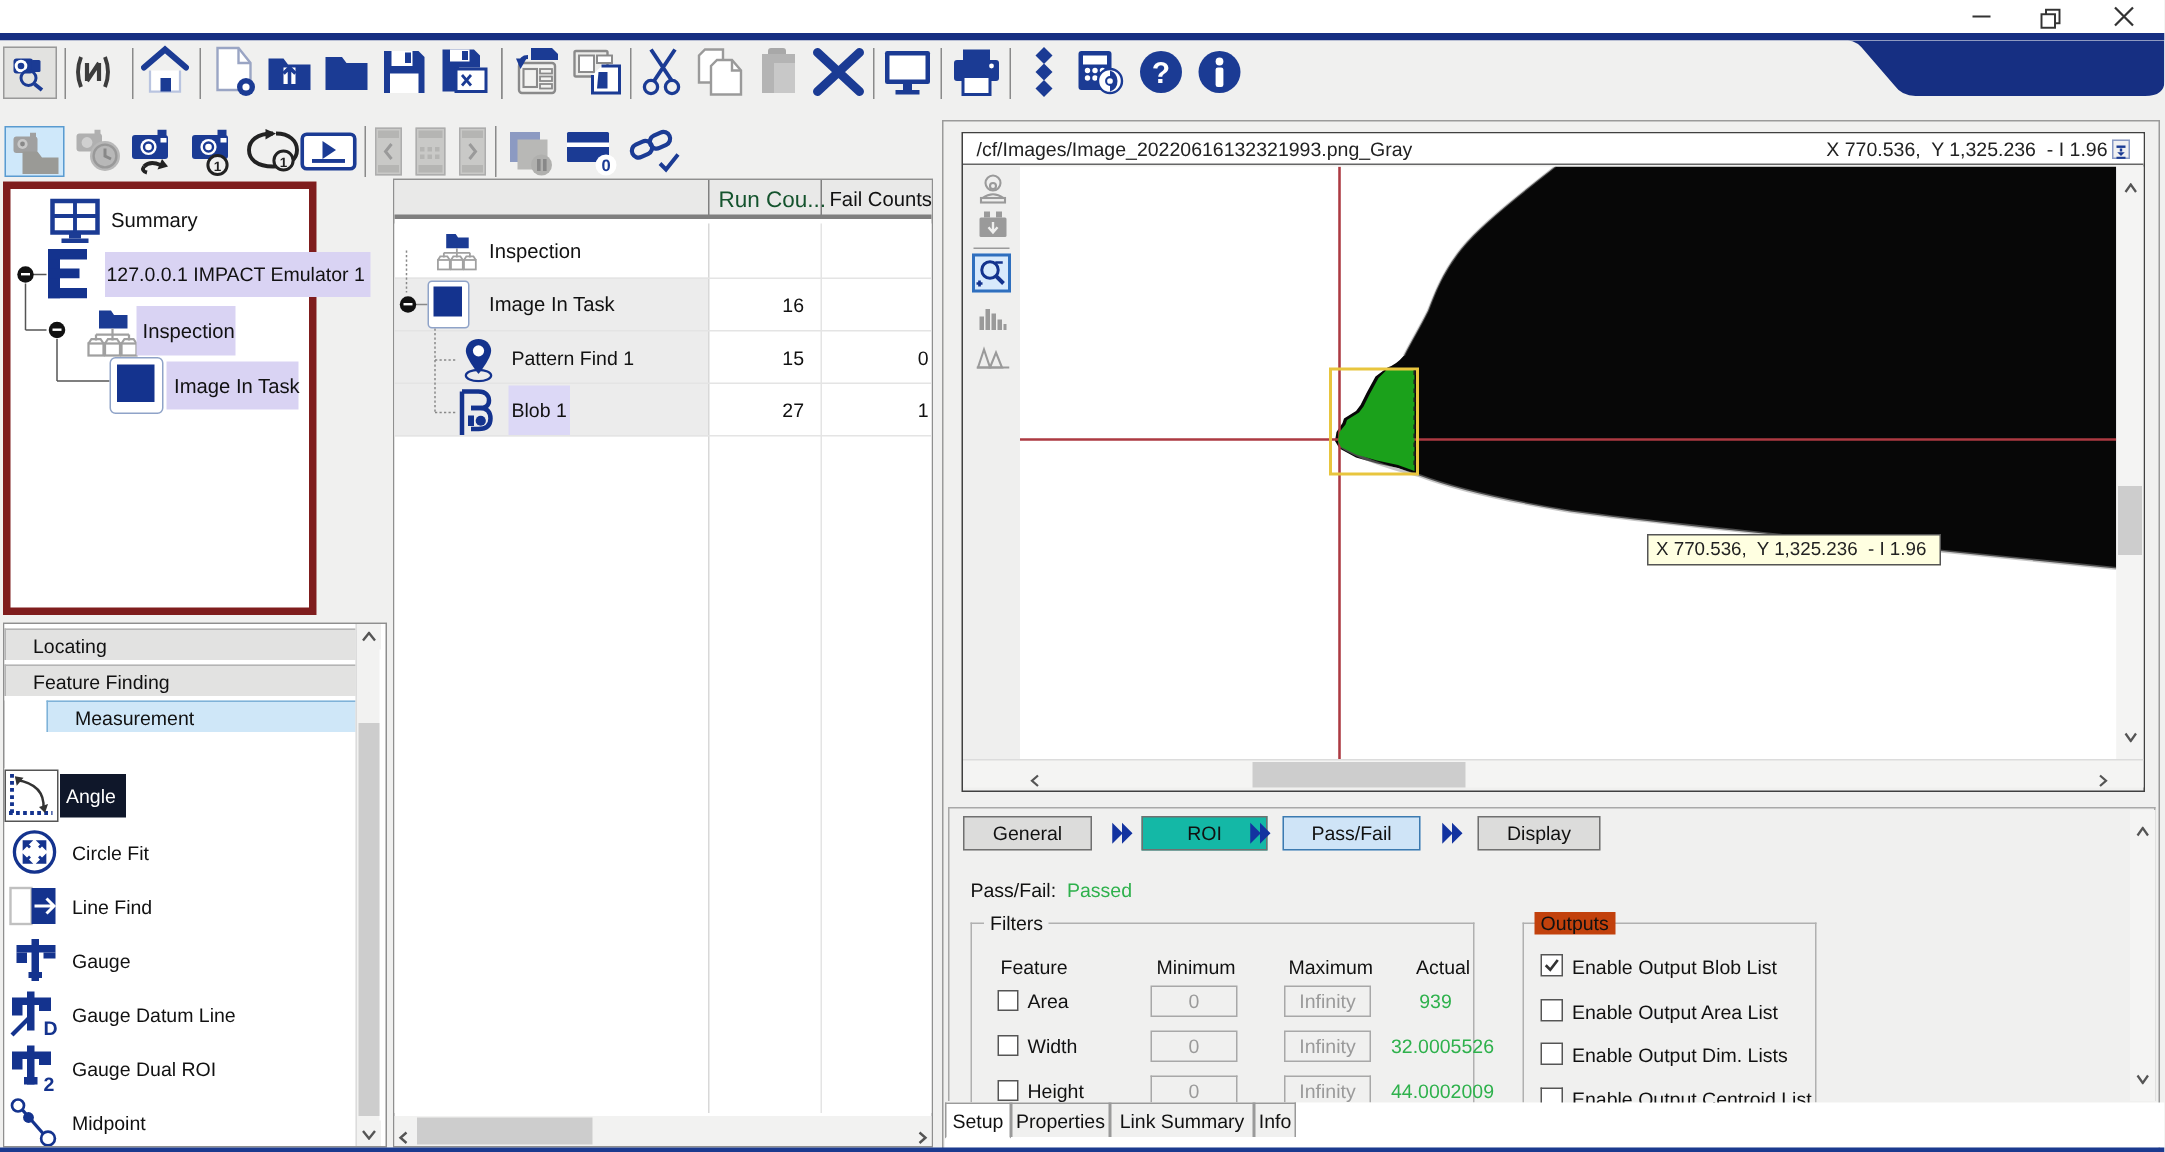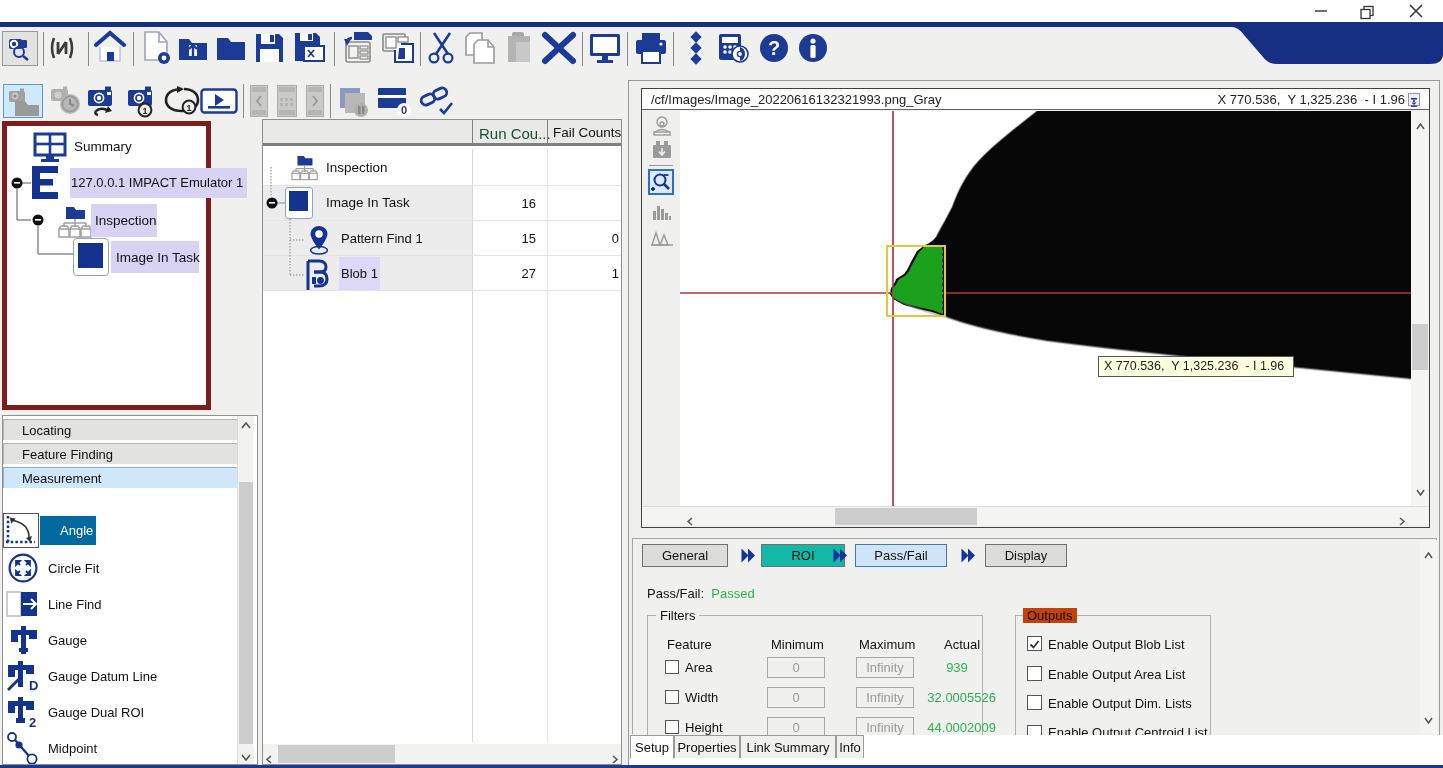--- a/index.html
+++ b/index.html
@@ -365,37 +365,37 @@
   <div class="abs hl" style="left:104px;top:115px;width:88px;height:32px;"></div>
   <div class="abs" style="left:109px;top:124px;font-size:13.5px;color:#111;white-space:nowrap;">Image In Task</div>
 </div>
 <div class="abs" id="catpanel">
   <div class="abs" style="left:0px;top:0px;width:236px;">
     <div style="height:3px;background:#fff;"></div>
     <div class="catbar">Locating</div>
     <div style="height:3px;background:#fff;"></div>
     <div class="catbar">Feature Finding</div>
     <div style="height:3px;background:#fff;"></div>
-    <div class="catbar" style="background:#cfe7f8;border-color:#7fb2d8;">Measurement</div>
+    <div class="catbar" style="background:#cfe7f8;border-color:#7fb2d8;margin-left:28px;">Measurement</div>
   </div>
 
   <div class="abs" style="left:0;top:96px;width:236px;height:252px;background:#fff;font-size:13px;color:#111;">
 
     <div class="abs" style="left:0px;top:1px;width:36px;height:35px;border:1px solid #555;background:#fff;">
       <svg width="34" height="33" viewBox="0 0 34 33">
         <g stroke="#14338e" stroke-width="2.6" stroke-dasharray="2.5 2.2" fill="none">
           <line x1="4" y1="2" x2="4" y2="29"></line>
             <line x1="2" y1="28" x2="31" y2="28"></line>
         </g>
         <path d="M7 6 Q26 9 25 25" fill="none" stroke="#333" stroke-width="1.6"></path>
         <path d="M4 8 L8 3 L11 8 Z" fill="#333" transform="rotate(-50 7.5 5.5)"></path>
         <path d="M22 24 L26 28 L28 22 Z" fill="#333"></path>
       </svg>
     </div>
-    <div class="abs" style="left:37px;top:4px;width:56px;height:29px;background:#0369a1;color:#fff;display:flex;align-items:center;padding-left:20px;">Angle</div>
+    <div class="abs" style="left:37px;top:4px;width:44px;height:29px;background:#0f172a;color:#fff;display:flex;align-items:center;padding-left:4px;">Angle</div>
 
     <svg class="abs" style="left:4px;top:40px" width="32" height="32" viewBox="0 0 32 32">
       <circle cx="16" cy="16" r="13.4" fill="none" stroke="#14338e" stroke-width="2.2"></circle>
       <g stroke="#14338e" stroke-width="1.8" fill="#14338e">
         <path d="M9 9 L13 13 M9 9 L9 13 L13 9 Z"></path>
         <path d="M23 9 L19 13 M23 9 L19 9 L23 13 Z"></path>
         <path d="M9 23 L13 19 M9 23 L13 23 L9 19 Z"></path>
         <path d="M23 23 L19 19 M23 23 L23 19 L19 23 Z"></path>
       </g>
     </svg>

